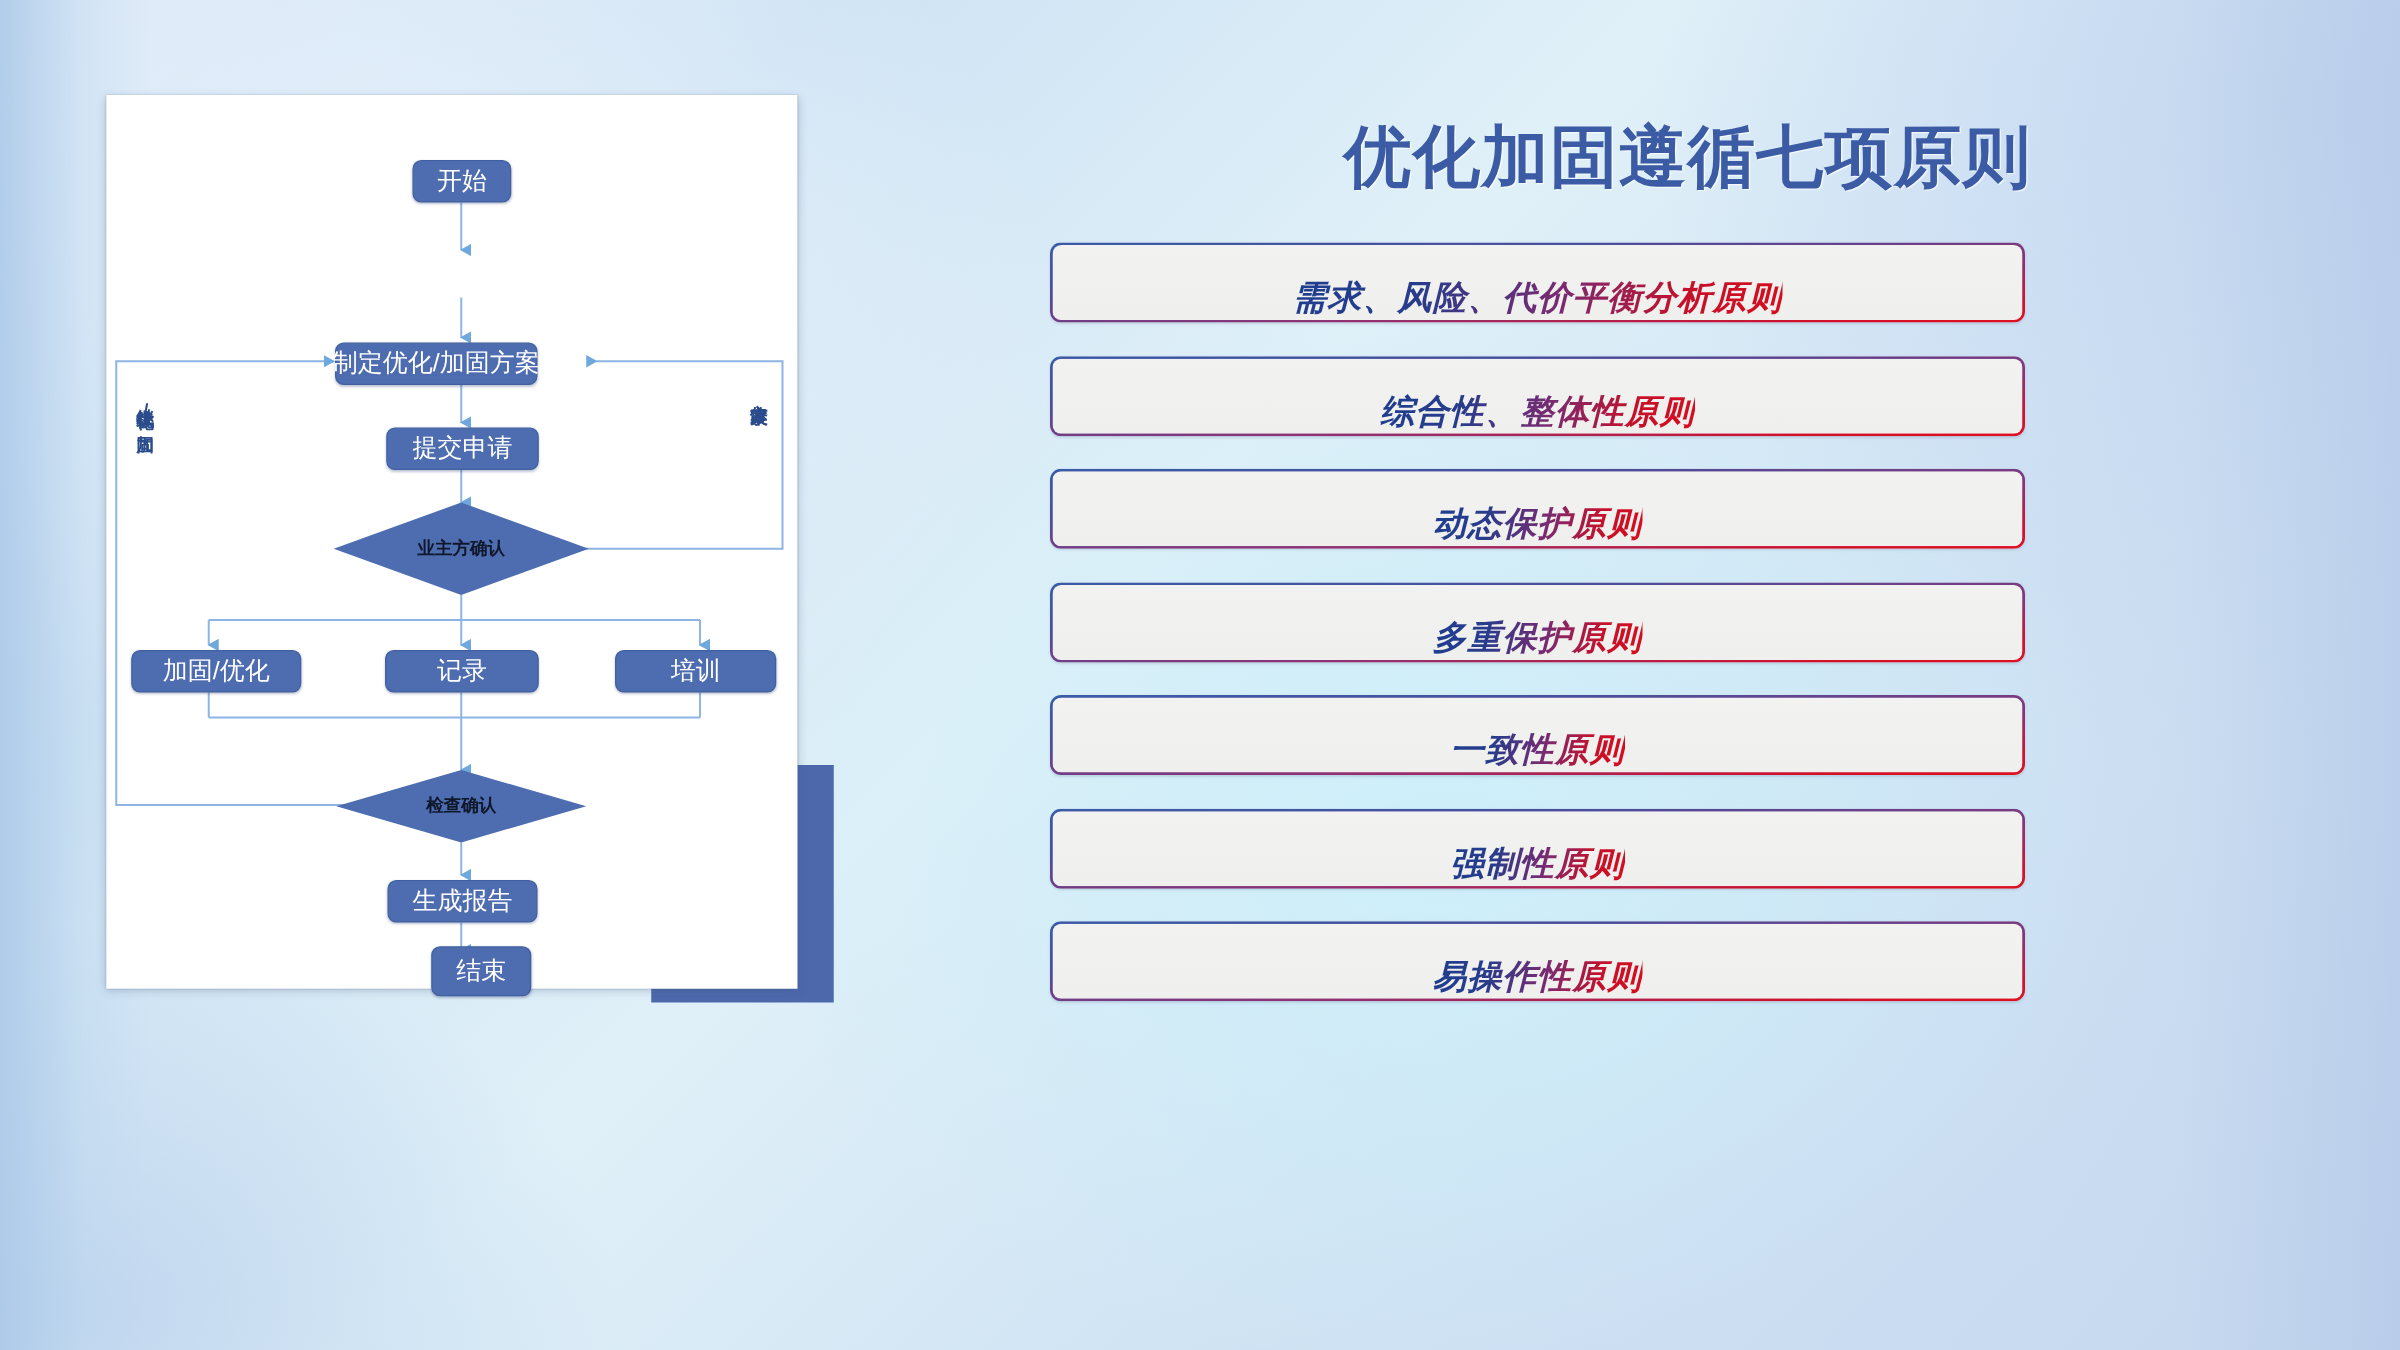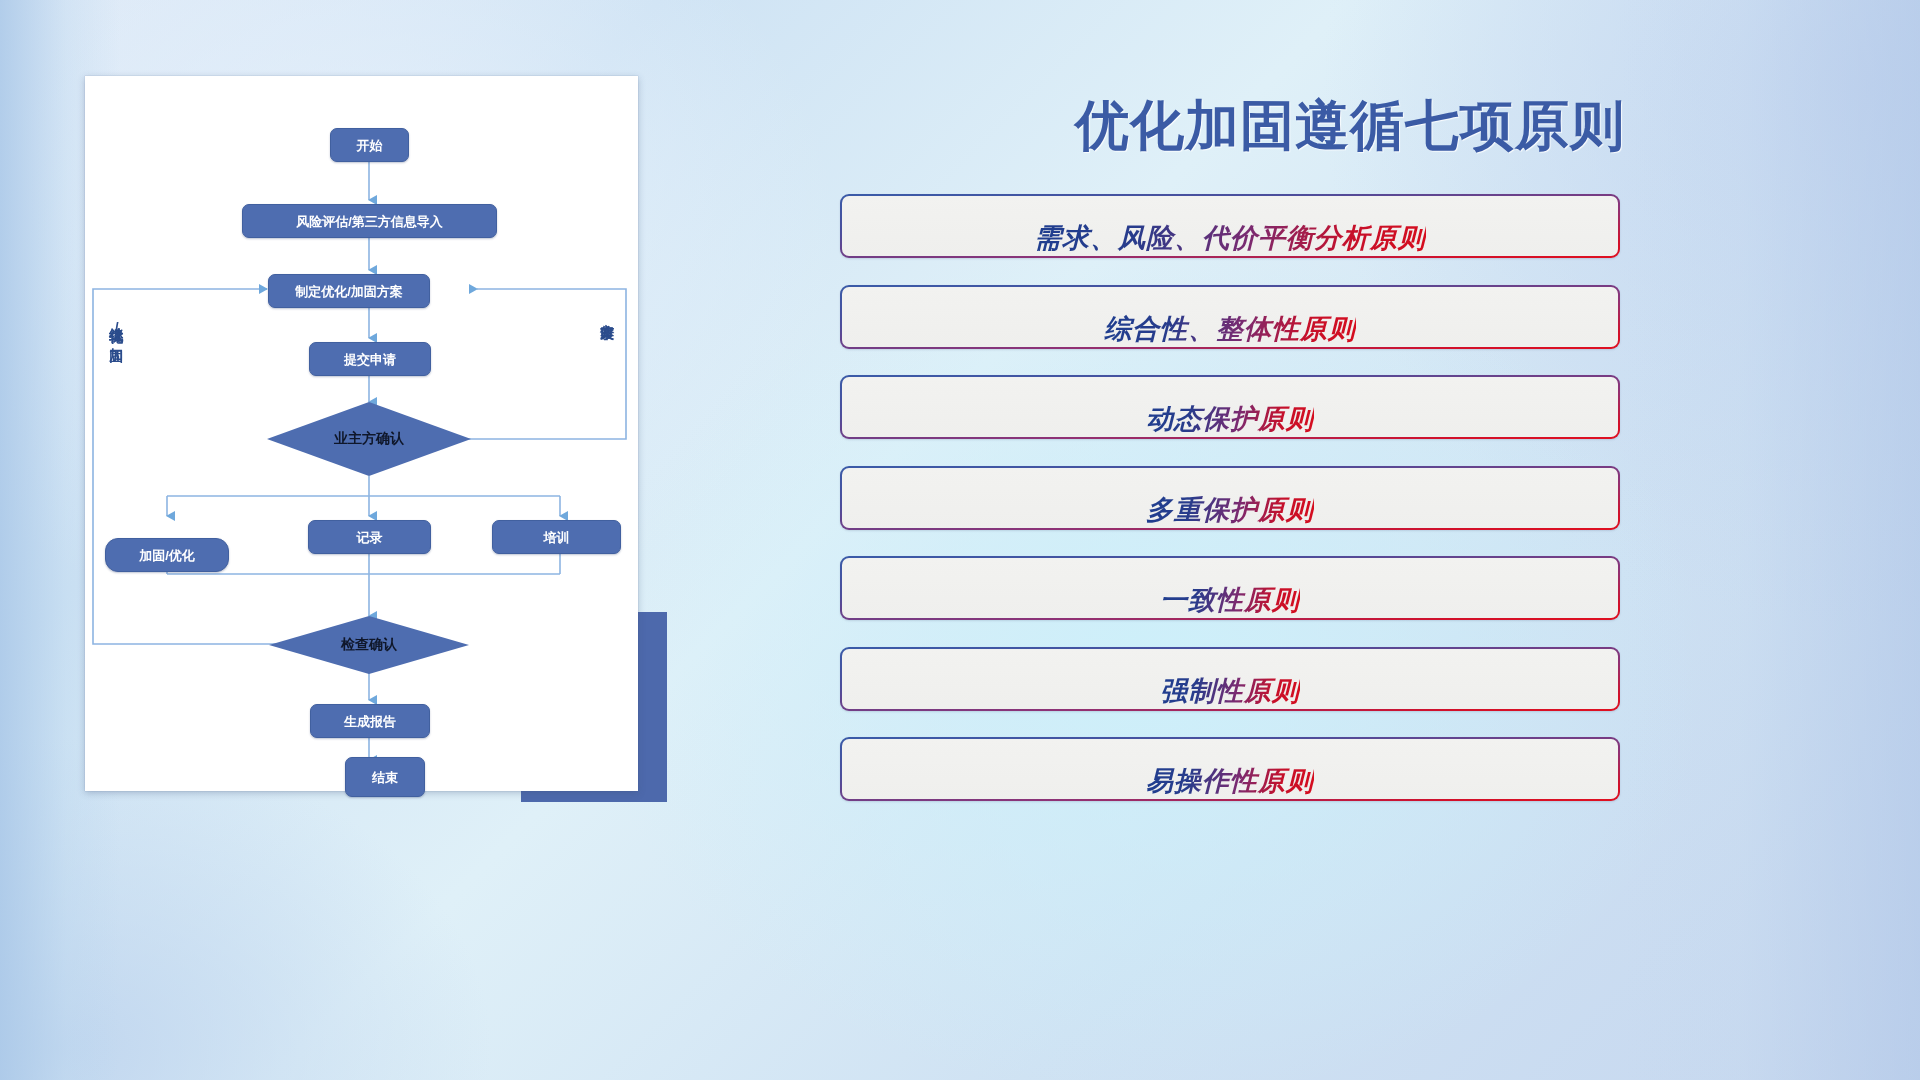--- a/index.html
+++ b/index.html
@@ -34,21 +34,21 @@
   }
   #card{
     position:absolute;left:85px;top:76px;width:553px;height:715px;
     background:#ffffff;
     box-shadow:0 2px 7px rgba(60,80,120,.30), 0 0 1px rgba(60,80,120,.35);
   }
   #flow{position:absolute;inset:0;}
   .node{
     position:absolute;box-sizing:border-box;
     background:#4E6DB0;border:1px solid #41609F;border-radius:7px;
-    color:#fff;font-weight:bold;font-size:13px;
+    color:#fff;font-weight:normal;font-size:20px;
     display:flex;align-items:center;justify-content:center;
     text-align:center;line-height:1;
     box-shadow:0 1px 2px rgba(40,60,110,.30);
     white-space:nowrap;
   }
   .diamond-wrap{position:absolute;}
   .diamond-wrap svg{display:block;}
   .diamond-label{
     position:absolute;inset:0;display:flex;align-items:center;justify-content:center;
     color:#0f172a;font-weight:bold;font-size:14px;white-space:nowrap;pointer-events:none;
@@ -141,40 +141,37 @@
           <path d="M214,568 L8,568 L8,213 L182,213" marker-end="url(#ah-right)"></path>
 
           <path d="M355,363 L541,363 L541,213 L392,213" marker-end="url(#ah-left)"></path>
         </g>
       </svg>
 
       <div class="node" style="left:245px;top:52px;width:79px;height:34px;">
         <span>开始</span>
       </div>
 
-      <div class="node" style="left:157px;top:128px;width:255px;height:34px;">
-        <span>风险评估/第三方信息导入</span>
-      </div>
 
       <div class="node" style="left:183px;top:198px;width:162px;height:34px;">
         <span>制定优化/加固方案</span>
       </div>
 
       <div class="node" style="left:224px;top:266px;width:122px;height:34px;">
         <span>提交申请</span>
       </div>
 
       <div class="diamond-wrap" style="left:182px;top:326px;width:204px;height:74px;">
         <svg width="204" height="74" viewBox="0 0 204 74">
           <polygon points="102,0 204,37 102,74 0,37" fill="#4E6DB0"></polygon>
         </svg>
         <div class="diamond-label">业主方确认</div>
       </div>
 
-      <div class="node" style="left:20px;top:462px;width:124px;height:34px;border-radius:13px;">
+      <div class="node" style="left:20px;top:444px;width:136px;height:34px;">
         <span>加固/优化</span>
       </div>
 
       <div class="node" style="left:223px;top:444px;width:123px;height:34px;">
         <span>记录</span>
       </div>
 
       <div class="node" style="left:407px;top:444px;width:129px;height:34px;">
         <span>培训</span>
       </div>

